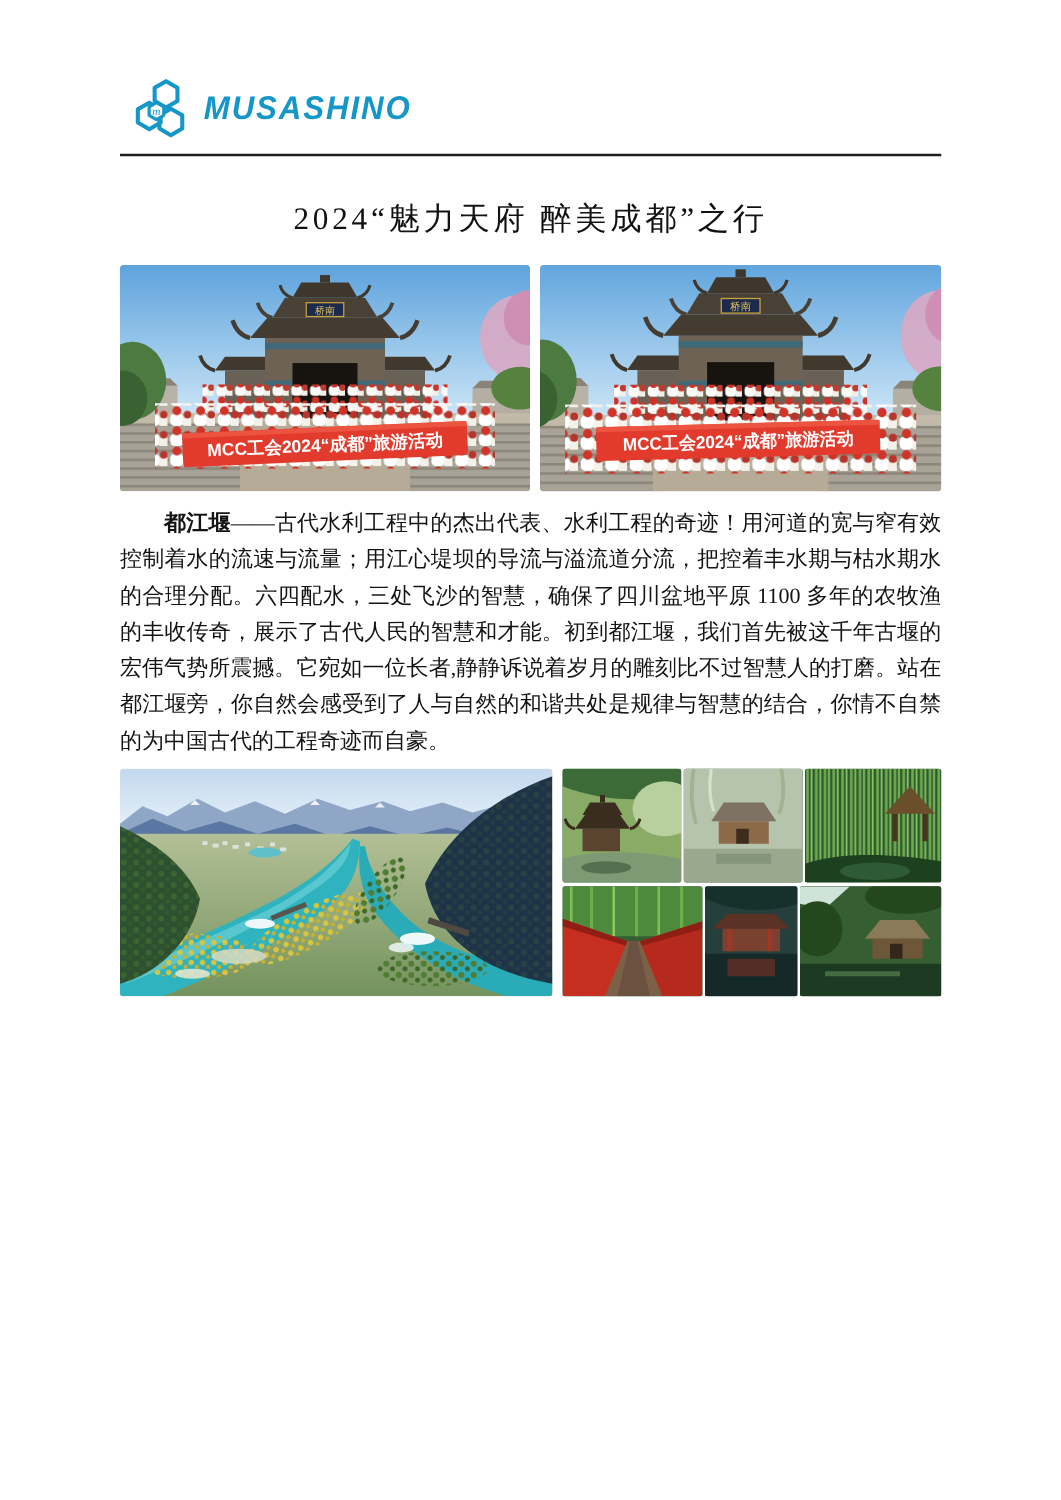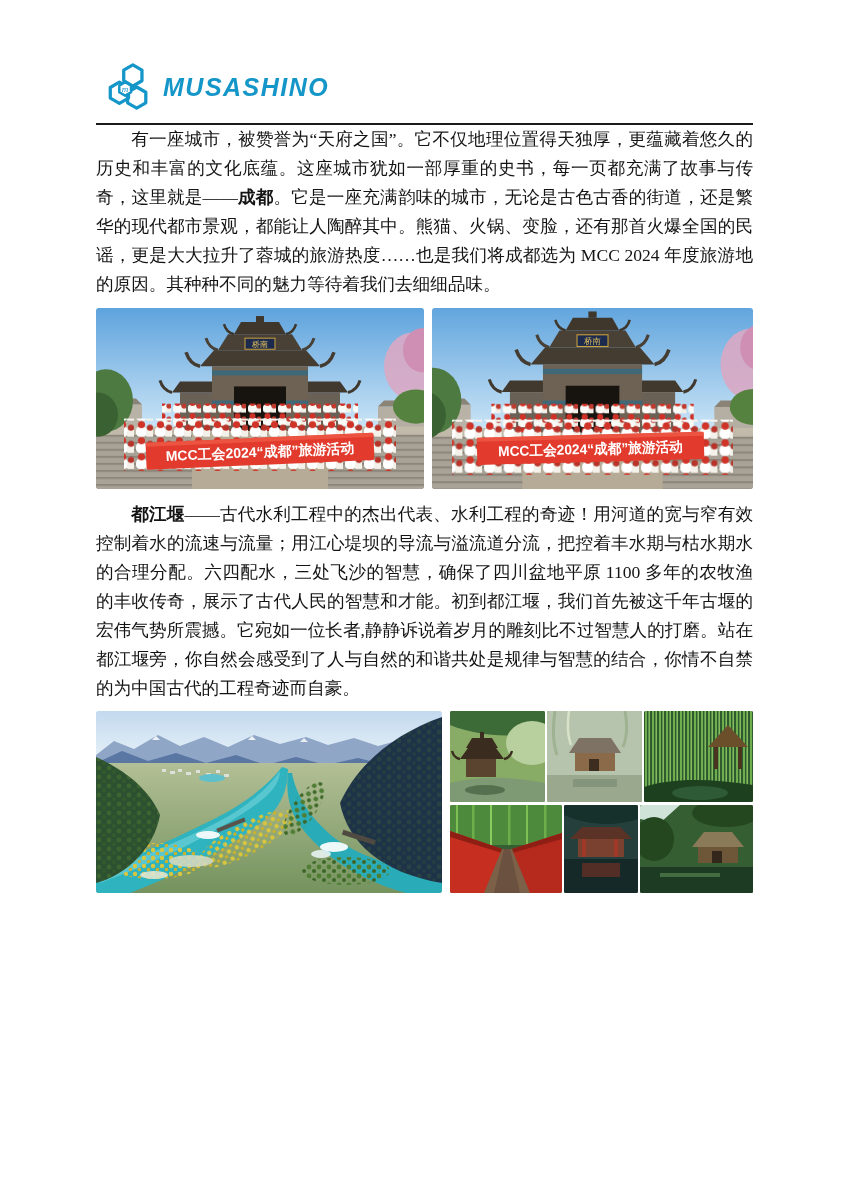--- a/index.html
+++ b/index.html
@@ -156,22 +156,22 @@
         <polygon points="16,20 25.5,25.5 25.5,36.5 16,42 6.5,36.5 6.5,25.5"></polygon>
         <polygon points="34,25 43.5,30.5 43.5,41.5 34,47 24.5,41.5 24.5,30.5"></polygon>
         <polygon points="22,20 28.1,23.5 28.1,30.5 22,34 15.9,30.5 15.9,23.5" fill="#ffffff" stroke-width="2.6"></polygon>
       </g>
       <text x="22" y="30.5" text-anchor="middle" font-size="9.5" font-style="italic" font-family="Liberation Serif, serif" fill="#1496c8">m</text>
     </svg>
     <span class="logo-word">MUSASHINO</span>
   </div>
   <div class="header-rule"></div>
 
-
-  <p class="body-para"><span>有一座城市，被赞誉为“天府之国”。它不仅地理位置得天独厚，更蕴藏着悠久的历史和丰富的文化底蕴。这座城市犹如一部厚重的史书，每一页都充满了故事与传奇，这里就是——</span><span class="b">成都</span><span>。它是一座充满韵味的城市，无论是古色古香的街道，还是繁华的现代都市景观，都能让人陶醉其中。熊猫、火锅、变脸，还有那首火爆全国的民谣，更是大大拉升了蓉城的旅游热度……也是我们将成都选为 MCC 2024 年度旅游地的原因。其种种不同的魅力等待着我们去细细品味。</span></p>
+  <h1 class="doc-title">2024“魅力天府 醉美成都”之行</h1>
+
 
   <div class="photo-row">
     <div class="photo group-left">
       <svg viewBox="0 0 328 180" preserveAspectRatio="none">
         <use href="#temple-scene"></use>
         <g transform="rotate(-2.5 164 142)">
           <rect x="50" y="129" width="228" height="27" rx="2" fill="#e23b2d"></rect>
           <rect x="50" y="129" width="228" height="4" fill="#ef5a45" opacity="0.8"></rect>
           <text x="164" y="148" text-anchor="middle" font-size="14" font-weight="bold" fill="#ffffff" font-family="Liberation Sans, sans-serif">MCC工会2024“成都”旅游活动</text>
         </g>

